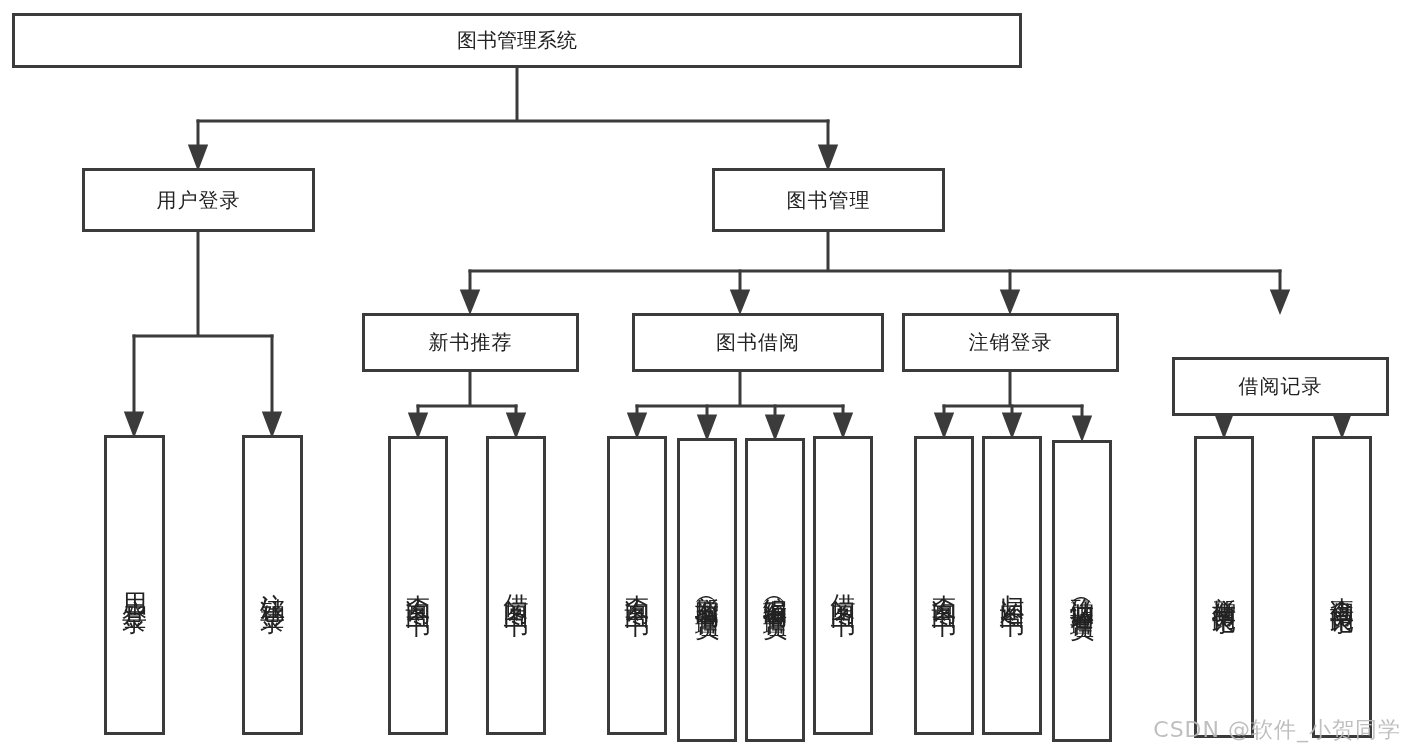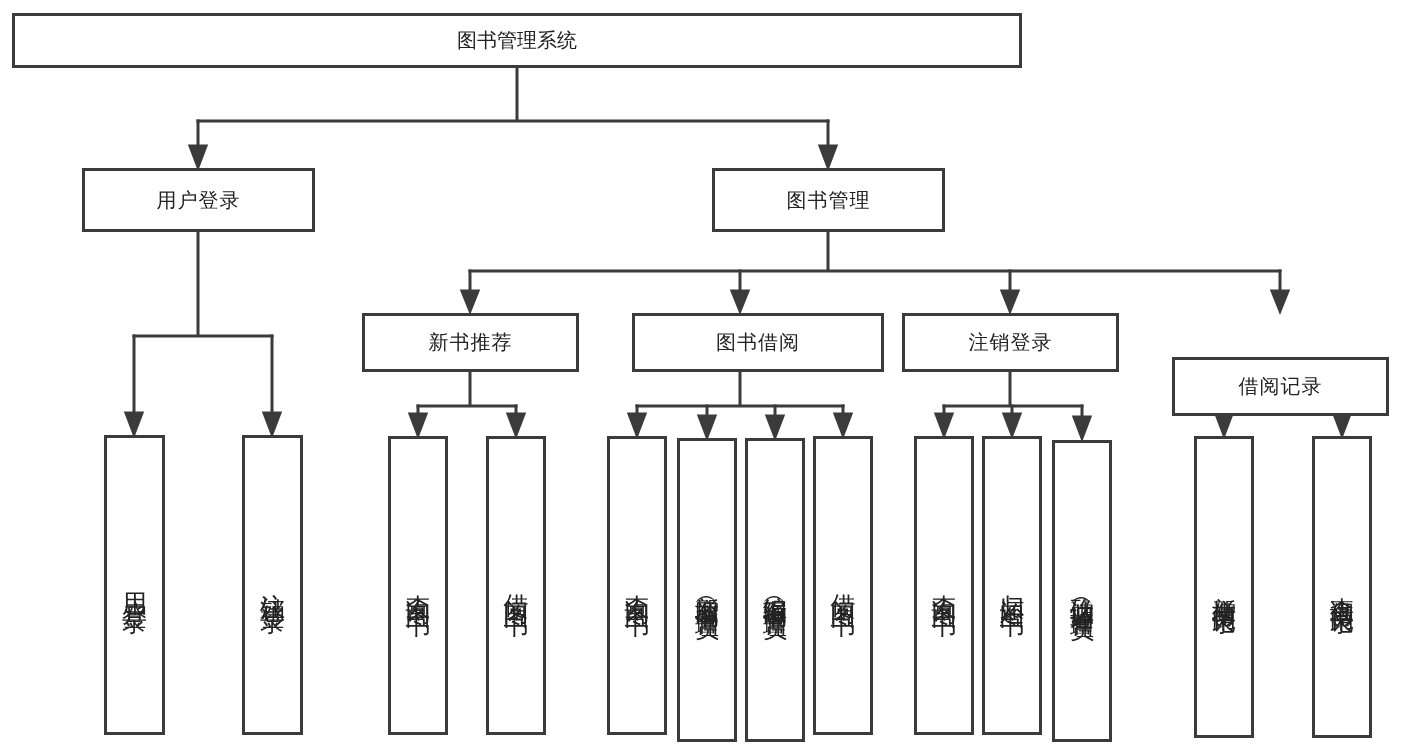--- a/index.html
+++ b/index.html
@@ -184,14 +184,15 @@
     <span>确认归还（管理员）</span>
   </div>
 
   <div class="node node--leaf tight" style="left:1194px;top:436px;width:60px;height:302px;">
     <span>新增借阅记录</span>
   </div>
   <div class="node node--leaf tight" style="left:1312px;top:436px;width:60px;height:302px;">
     <span>查询借阅记录</span>
   </div>
 
+  <div class="watermark">CSDN @软件_小贺同学</div>
 
 </div>
 
 </body></html>

